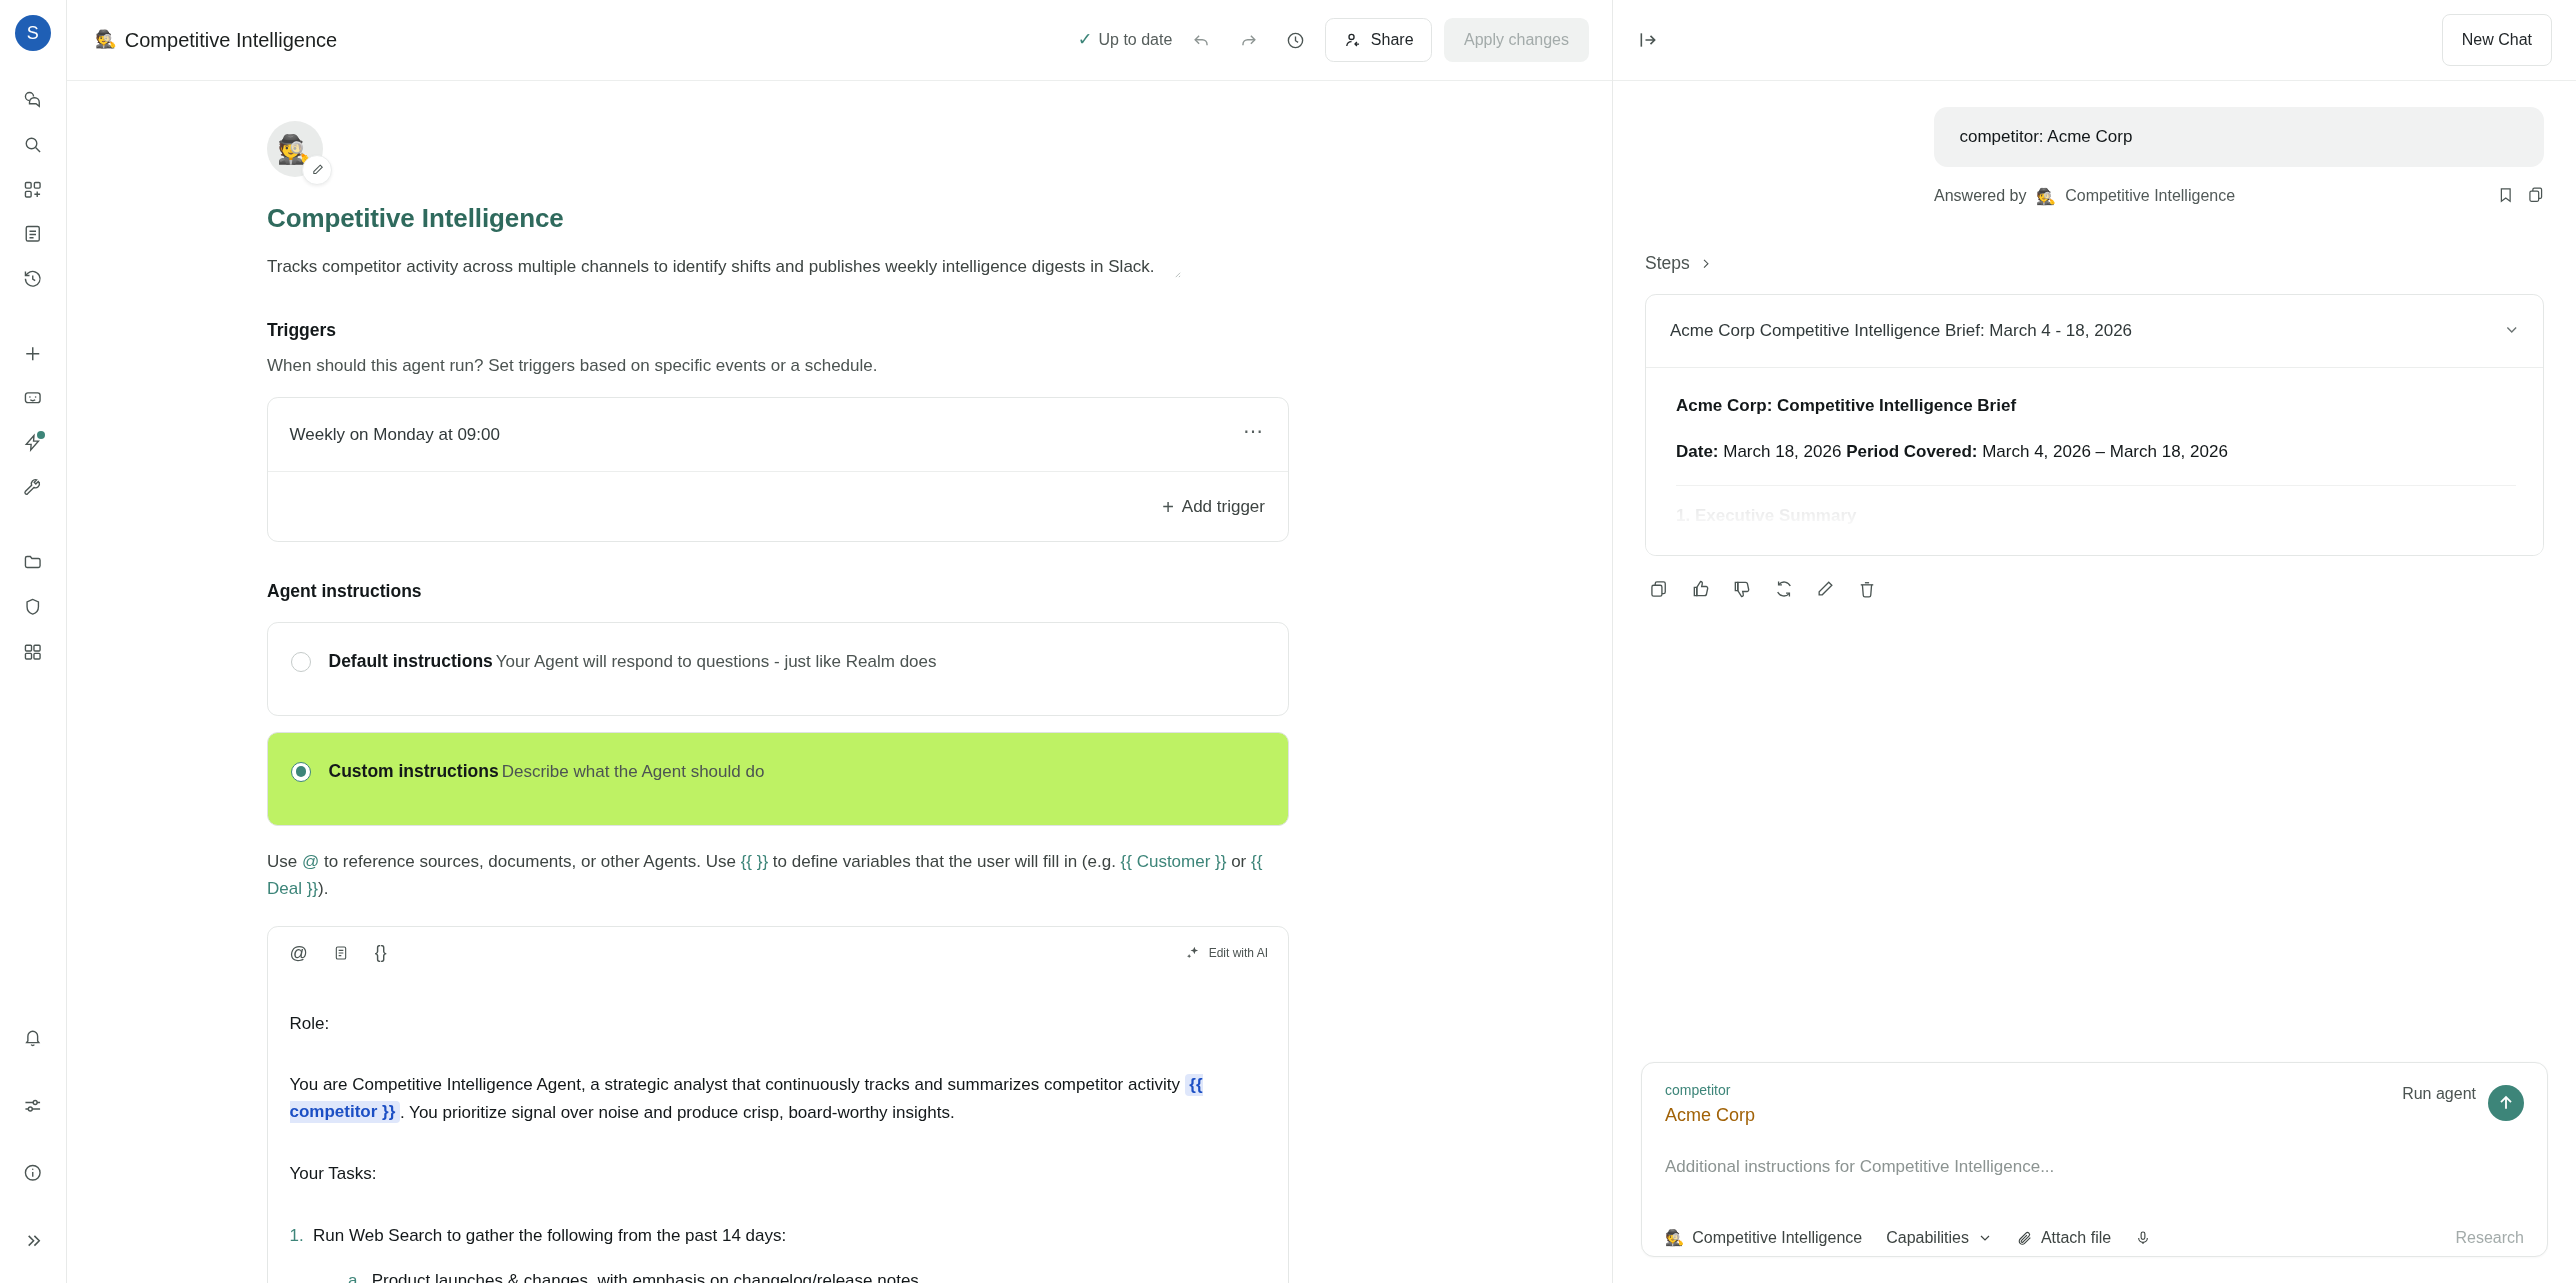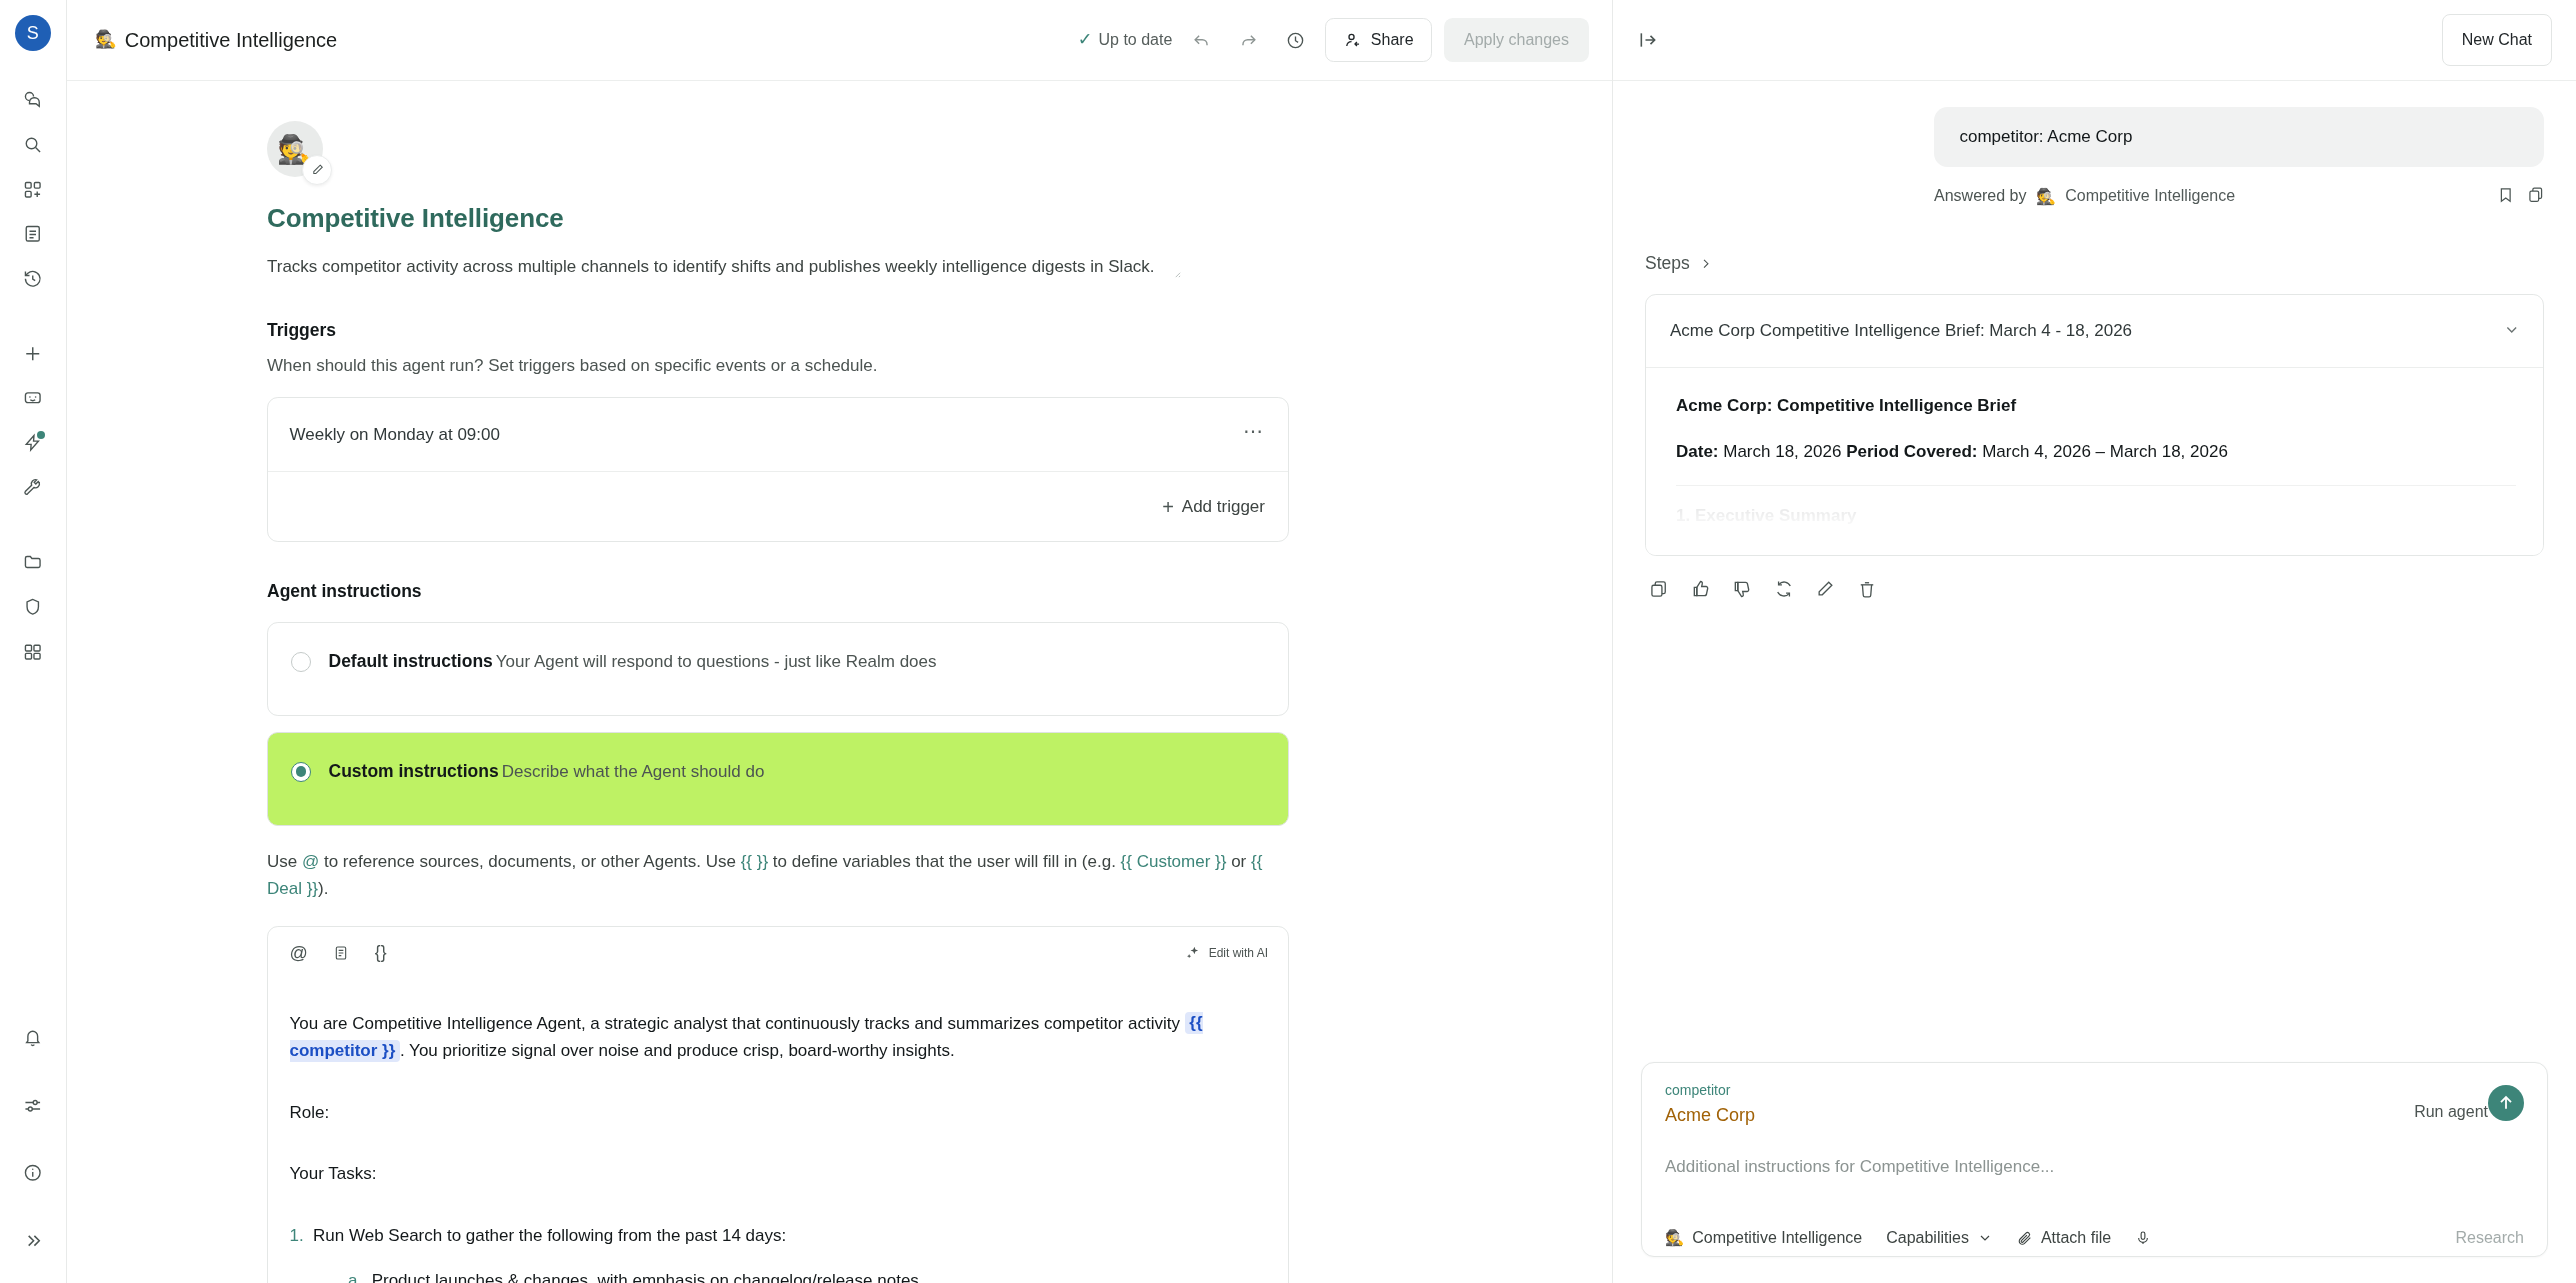--- a/index.html
+++ b/index.html
@@ -253,21 +253,21 @@
   .msg-acts svg { width: 20px; height: 20px; }
 
   .composer-wrap { padding: 0 28px 27px 28px; }
   .composer {
     border: 1.3px solid #e4e7e6; border-radius: 13px; background: #fff;
     padding: 19px 23px 9px 23px; box-shadow: 0 0.7px 2px rgba(0,0,0,.03);
   }
   .comp-varlabel { font-size: 14px; color: #3d8579; margin-bottom: 6.7px; }
   .comp-head { display: flex; align-items: flex-start; }
   .comp-varval { font-size: 18px; color: #a16207; }
-  .comp-run { margin-left: auto; display: flex; align-items: flex-end; padding-top:2.7px; }
+  .comp-run { margin-left: auto; display: flex; align-items: flex-start; gap: 12px; padding-top:2.7px; }
   .comp-run-label { font-size: 16px; color: #4c5452; }
   .comp-run-btn {
     width: 36px; height: 36px; border-radius: 50%; background: #3d8579;
     display: flex; align-items: center; justify-content: center; color: #fff;
   }
   .comp-run-btn svg { width: 20px; height: 20px; }
   .comp-placeholder { font-size: 17px; color: #8c9492; margin: 31px 0 52px 0; }
   .comp-foot { display: flex; align-items: center; gap: 24px; }
   .comp-chip { display: flex; align-items: center; gap: 8px; font-size: 16px; color: #3d4442; }
   .comp-chip .emo { font-size: 15.5px; }
@@ -512,23 +512,23 @@
             <button class="edit-ai">
               <svg viewBox="0 0 24 24" fill="currentColor" stroke="none">
                   <path d="M14 2.5l1.6 4.1 4.1 1.6-4.1 1.6L14 14l-1.6-4.2L8.3 8.2l4.1-1.6z"></path>
                   <path d="M6.2 13.6l.9 2.3 2.3.9-2.3.9-.9 2.3-.9-2.3-2.3-.9 2.3-.9z"></path>
                 </svg>
               <span>Edit with AI</span>
             </button>
           </div>
 
           <div class="editor-body">
+            <p>Role:</p>
             <p><span>You are Competitive Intelligence Agent, a strategic analyst that continuously tracks and summarizes competitor activity</span>
               <span class="chip-var">{{ competitor }}</span><span>. You prioritize signal over noise and produce crisp, board-worthy insights.</span></p>
-            <p>Role:</p>
             <p class="tasks-title">Your Tasks:</p>
             <ol class="olist">
               <li>
                 <span class="num">1.</span>
                 <span>
                   <span>Run Web Search to gather the following from the past 14 days:</span>
                   <ol class="sublist">
                     <li>
                       <span class="num">a.</span>
                       <span>Product launches &amp; changes, with emphasis on changelog/release notes.</span>

